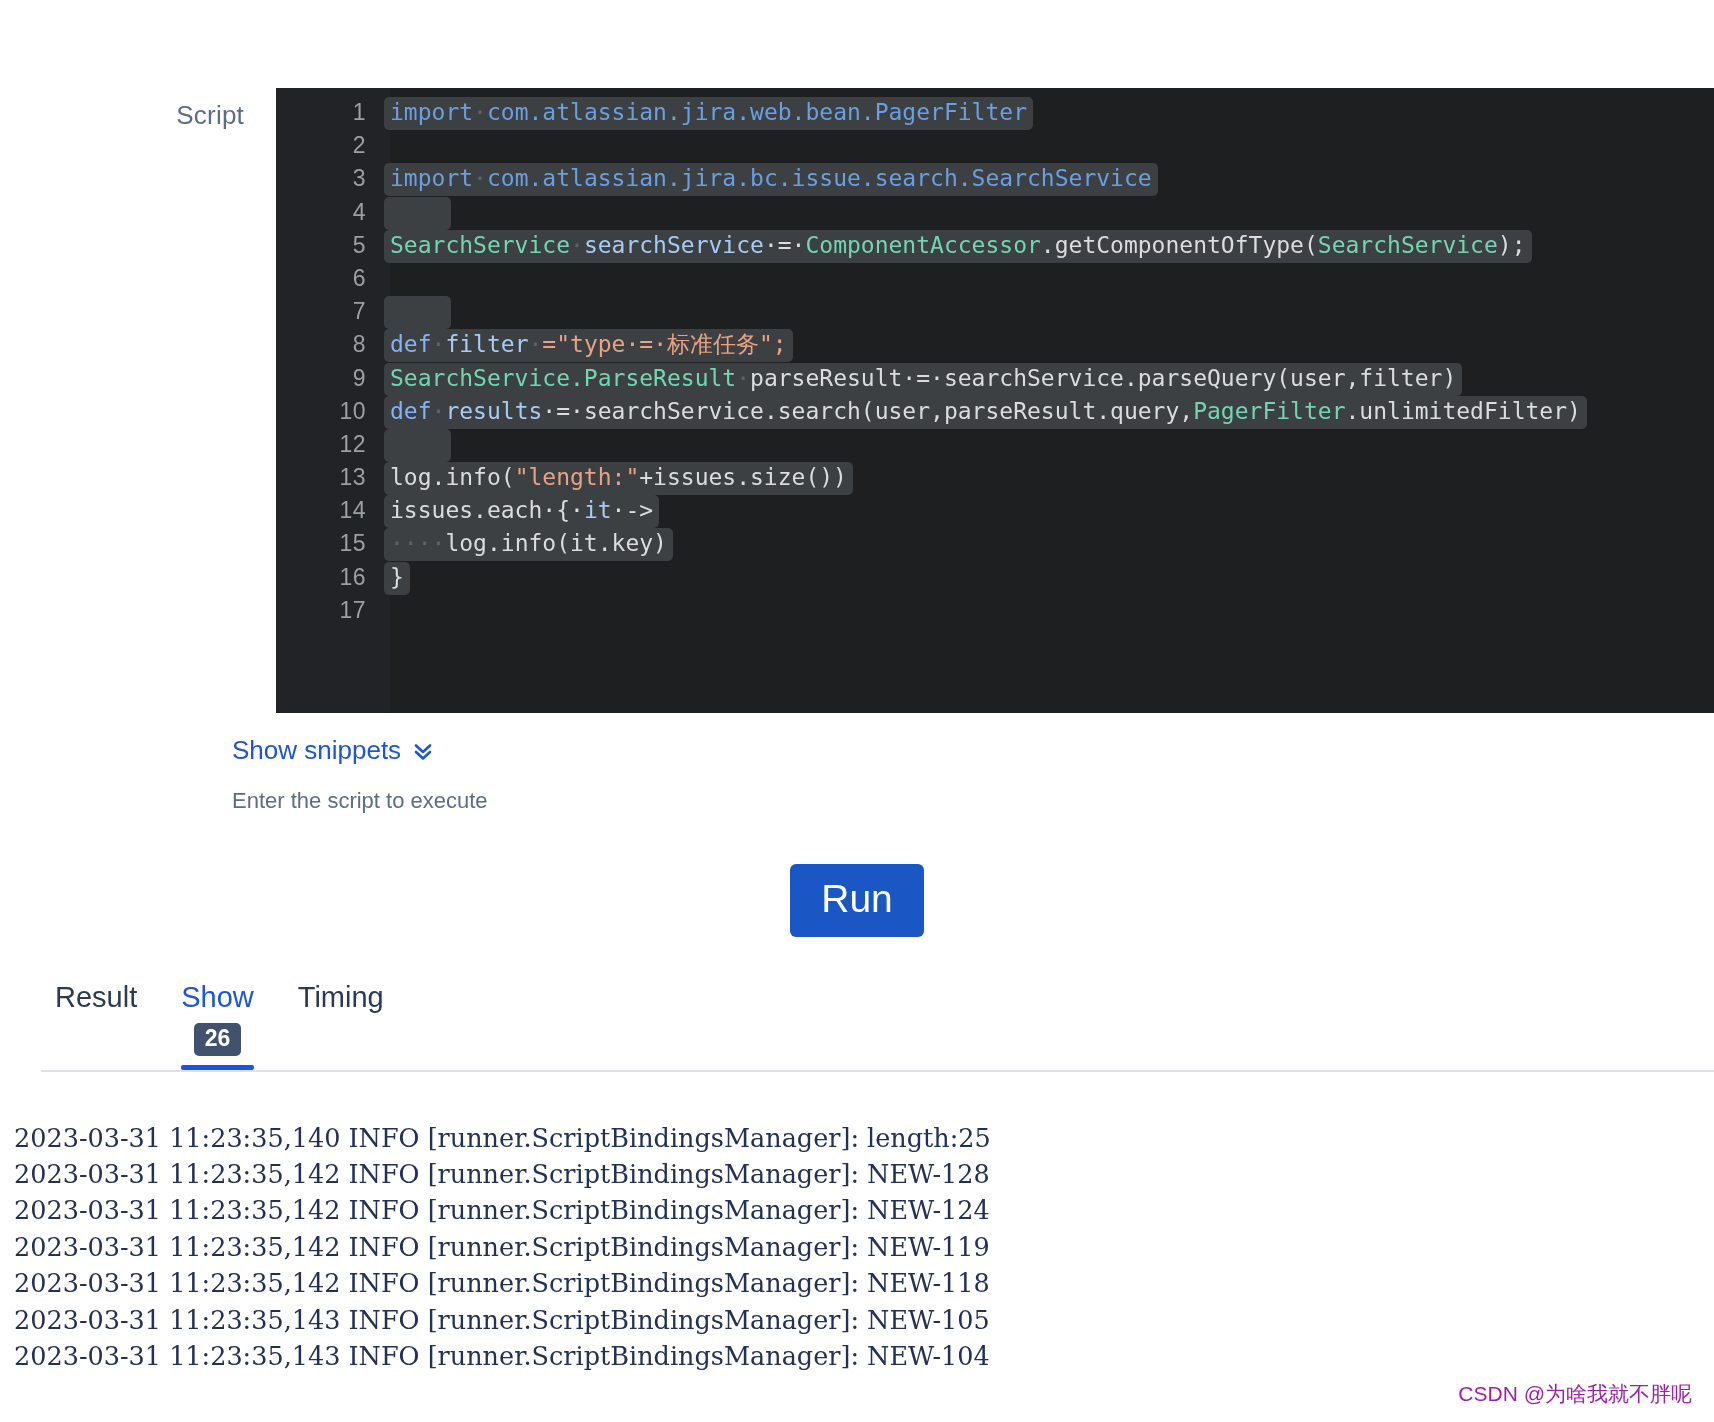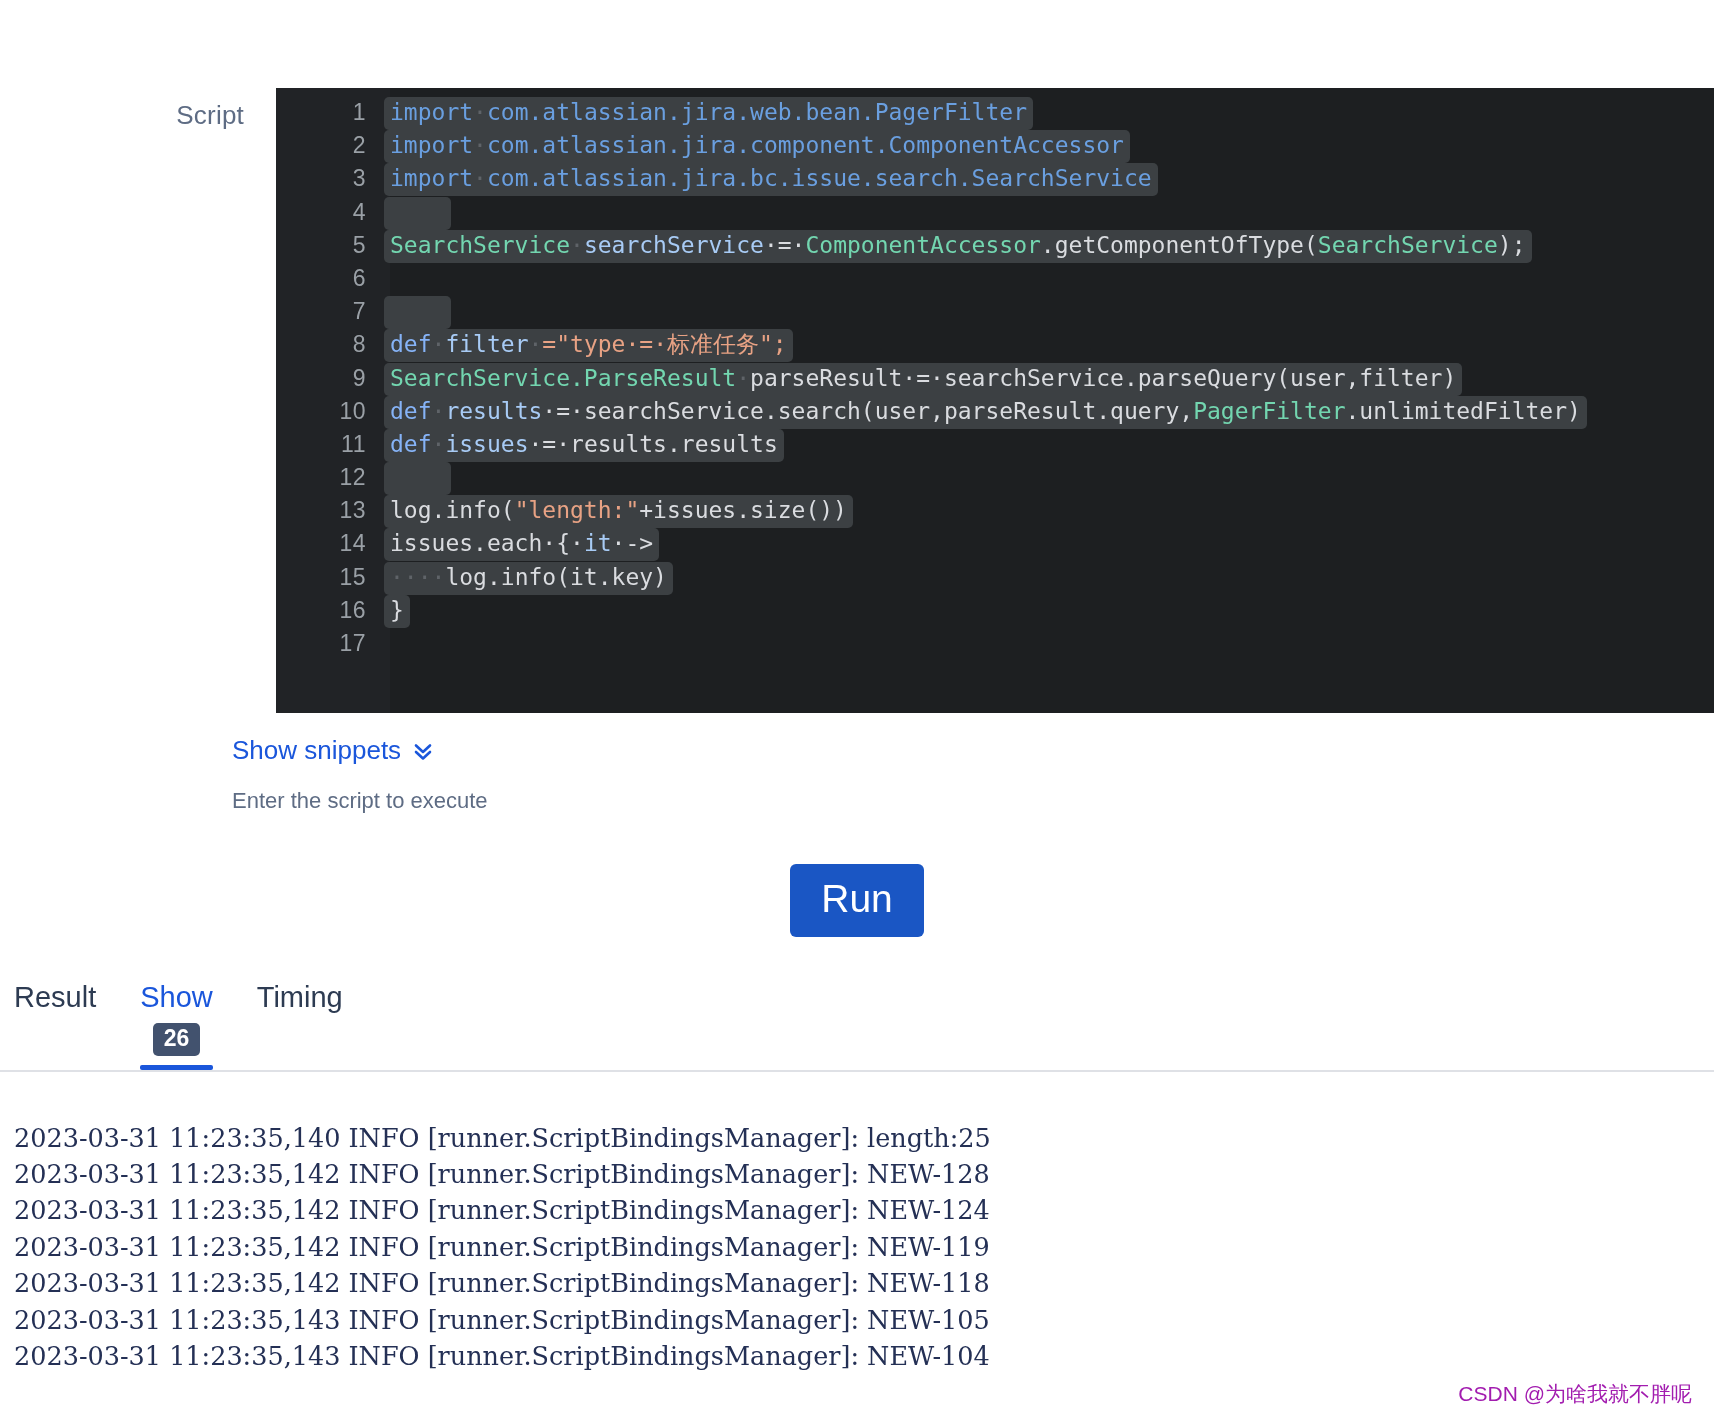--- a/index.html
+++ b/index.html
@@ -145,20 +145,21 @@
     font-family: "Liberation Sans", sans-serif;
     padding: 14px 31px 16px 31px;
     cursor: pointer;
     font-weight: 400;
     line-height: 1.1;
   }
 
   
   .tabs-block {
     padding-top: 44px;
+    margin-left: 41px;
   }
   .tabs {
     display: flex;
     align-items: flex-start;
     gap: 0px;
     padding-left: 14px;
     position: relative;
   }
   .tab {
     padding: 0 22px;
@@ -231,30 +232,29 @@
 </head>
 <body>
 
 <div class="script-row">
   <div class="script-label">Script</div>
   <div class="editor-wrap">
     <div class="editor">
       <div class="gutter"></div>
       <div class="code-area" id="code-area">
           <div class="line"><div class="lnum">1</div><div class="ltext"><span class="hl"><span class="tok-imp">import</span><span class="tok-ws">·</span><span class="tok-imp">com.atlassian.jira.web.bean.PagerFilter</span></span></div></div>
-          <div class="line"><div class="lnum">2</div><div class="ltext"><span class="hl"><span class="tok-imp">import</span><span class="tok-ws">·</span><span class="tok-imp">com.atlassian.jira.component.ComponentAccessor</span></span></div></div>
+          <div class="line"><div class="lnum">2</div></div>
           <div class="line"><div class="lnum">3</div><div class="ltext"><span class="hl"><span class="tok-imp">import</span><span class="tok-ws">·</span><span class="tok-imp">com.atlassian.jira.bc.issue.search.SearchService</span></span></div></div>
           <div class="line"><div class="lnum">4</div><div class="ltext"><span class="hl"><span class="tok-plain">    </span></span></div></div>
           <div class="line"><div class="lnum">5</div><div class="ltext"><span class="hl"><span class="tok-type">SearchService</span><span class="tok-ws">·</span><span class="tok-var">searchService</span><span class="tok-plain">·=·</span><span class="tok-type">ComponentAccessor</span><span class="tok-plain">.getComponentOfType(</span><span class="tok-type">SearchService</span><span class="tok-plain">);</span></span></div></div>
           <div class="line"><div class="lnum">6</div></div>
           <div class="line"><div class="lnum">7</div><div class="ltext"><span class="hl"><span class="tok-plain">    </span></span></div></div>
           <div class="line"><div class="lnum">8</div><div class="ltext"><span class="hl"><span class="tok-kw">def</span><span class="tok-ws">·</span><span class="tok-var">filter</span><span class="tok-ws">·</span><span class="tok-str">="type·=·标准任务";</span></span></div></div>
           <div class="line"><div class="lnum">9</div><div class="ltext"><span class="hl"><span class="tok-type">SearchService.ParseResult</span><span class="tok-ws">·</span><span class="tok-plain">parseResult·=·searchService.parseQuery(user,filter)</span></span></div></div>
           <div class="line"><div class="lnum">10</div><div class="ltext"><span class="hl"><span class="tok-kw">def</span><span class="tok-ws">·</span><span class="tok-var">results</span><span class="tok-plain">·=·searchService.search(user,parseResult.query,</span><span class="tok-type">PagerFilter</span><span class="tok-plain">.unlimitedFilter)</span></span></div></div>
-          <div class="line"><div class="lnum">11</div><div class="ltext"><span class="hl"><span class="tok-kw">def</span><span class="tok-ws">·</span><span class="tok-var">issues</span><span class="tok-plain">·=·results.results</span></span></div></div>
           <div class="line"><div class="lnum">12</div><div class="ltext"><span class="hl"><span class="tok-plain">    </span></span></div></div>
           <div class="line"><div class="lnum">13</div><div class="ltext"><span class="hl"><span class="tok-plain">log.info(</span><span class="tok-str">"length:"</span><span class="tok-plain">+issues.size())</span></span></div></div>
           <div class="line"><div class="lnum">14</div><div class="ltext"><span class="hl"><span class="tok-plain">issues.each·{·</span><span class="tok-var">it</span><span class="tok-plain">·-&gt;</span></span></div></div>
           <div class="line"><div class="lnum">15</div><div class="ltext"><span class="hl"><span class="tok-ws">····</span><span class="tok-plain">log.info(it.key)</span></span></div></div>
           <div class="line"><div class="lnum">16</div><div class="ltext"><span class="hl"><span class="tok-plain">}</span></span></div></div>
           <div class="line"><div class="lnum">17</div><div class="ltext"></div></div>
         </div>
     </div>
   </div>
 </div>

